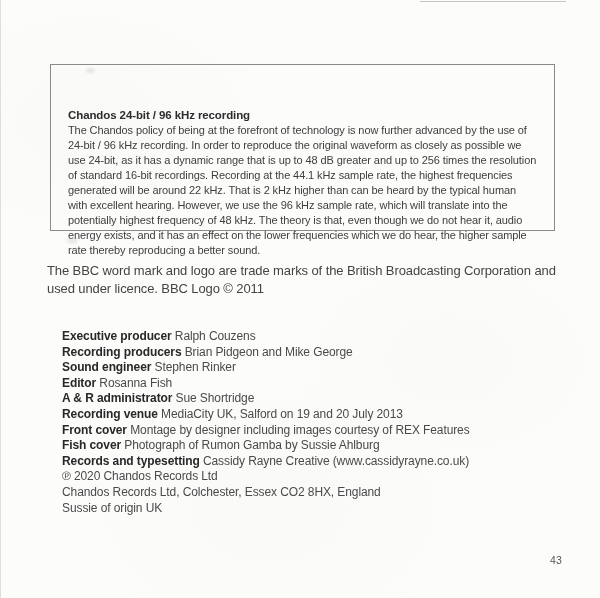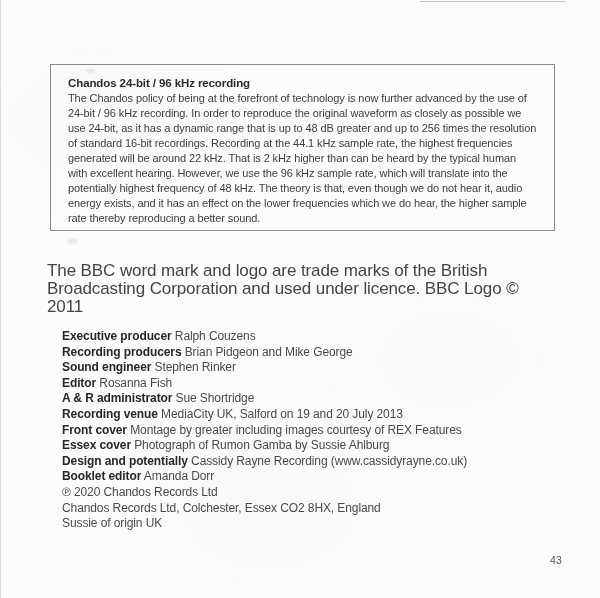--- a/index.html
+++ b/index.html
@@ -65,35 +65,36 @@
     border: 1.5px solid #8a8a8a;
     padding: 11px 17px 0 17px;
     background: transparent;
   }
   .box-title {
     font-size: 11.5px;
     font-weight: bold;
     color: #2c2c2c;
     line-height: 15.4px;
     letter-spacing: -0.1px;
+    margin-top: 32px;
   }
   .box-body {
     font-size: 11px;
     line-height: 15px;
     letter-spacing: -0.1px;
     color: #3e3e3e;
   }
 
   
   .trademark {
     position: absolute;
     left: 47px;
     top: 262px;
     width: 512px;
-    font-size: 17px;
+    font-size: 13px;
     line-height: 18px;
     letter-spacing: -0.1px;
     color: #444444;
   }
 
   
   .credits {
     position: absolute;
     left: 62px;
     top: 329px;
@@ -159,33 +160,29 @@
     <div class="credit-line">
       <span class="cl">A &amp; R administrator</span>
       <span class="cv">Sue Shortridge</span>
     </div>
     <div class="credit-line">
       <span class="cl">Recording venue</span>
       <span class="cv">MediaCity UK, Salford on 19 and 20 July 2013</span>
     </div>
     <div class="credit-line">
       <span class="cl">Front cover</span>
-      <span class="cv">Montage by greater including images courtesy of REX Features</span>
+      <span class="cv">Montage by designer including images courtesy of REX Features</span>
     </div>
     <div class="credit-line">
-      <span class="cl">Essex cover</span>
+      <span class="cl">Fish cover</span>
       <span class="cv">Photograph of Rumon Gamba by Sussie Ahlburg</span>
     </div>
     <div class="credit-line">
-      <span class="cl">Design and potentially</span>
-      <span class="cv">Cassidy Rayne Recording (www.cassidyrayne.co.uk)</span>
-    </div>
-    <div class="credit-line">
-      <span class="cl">Booklet editor</span>
-      <span class="cv">Amanda Dorr</span>
+      <span class="cl">Records and typesetting</span>
+      <span class="cv">Cassidy Rayne Creative (www.cassidyrayne.co.uk)</span>
     </div>
     <div class="credit-line">℗ 2020 Chandos Records Ltd</div>
     <div class="credit-line">Chandos Records Ltd, Colchester, Essex CO2 8HX, England</div>
     <div class="credit-line">Sussie of origin UK</div>
   </div>
 
   <div class="page-number">43</div>
 
 </div>
 

